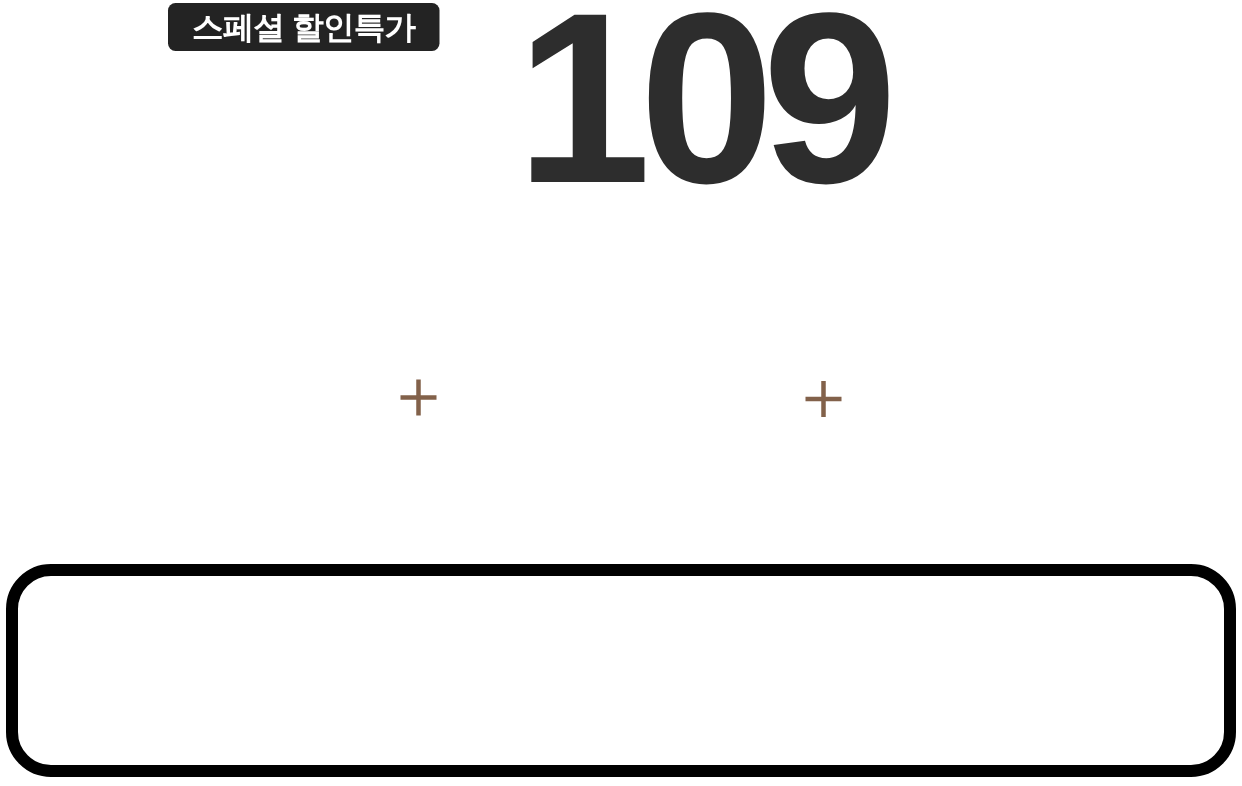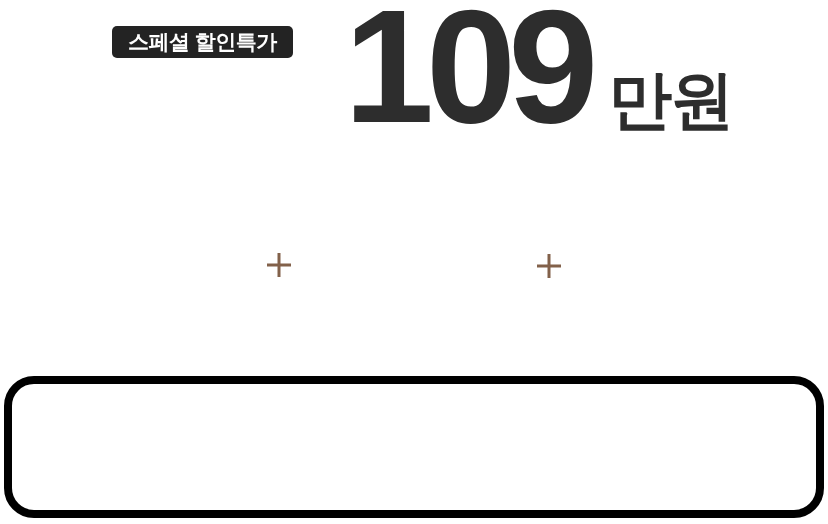--- a/index.html
+++ b/index.html
@@ -19,21 +19,21 @@
   .stage {
     position: relative;
     width: 828px;
     height: 524px;
     background: var(--background);
     overflow: hidden;
   }
   .badge {
     position: absolute;
     left: 112px;
-    top: 26px;
+    top: 2px;
     height: 32px;
     display: inline-flex;
     align-items: center;
     padding: 0 16px;
     background: var(--badge-bg);
     border-radius: 5px;
   }
   .badge-label {
     color: var(--badge-text);
     font-size: 21px;
@@ -101,21 +101,20 @@
 <body>
 
 <div class="stage">
 
   <div class="badge">
     <span class="badge-label">스페셜 할인특가</span>
   </div>
 
   <div class="price-row">
     <span class="price-amount">109</span>
-    <span class="price-unit">만원</span>
   </div>
 
   <div class="plus-icon plus-first"></div>
 
   <div class="plus-icon plus-second"></div>
 
   <div class="panel"></div>
 
 </div>
 

